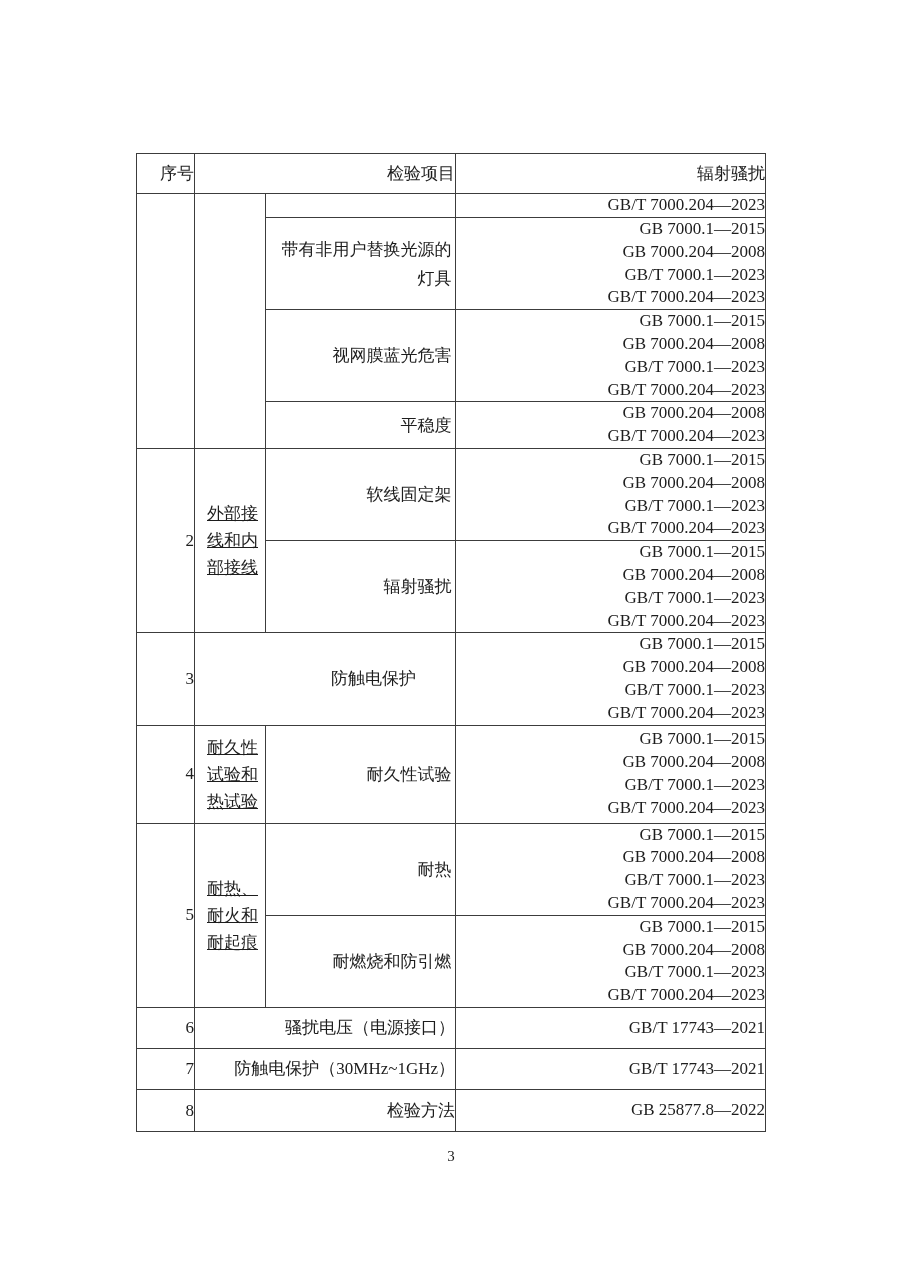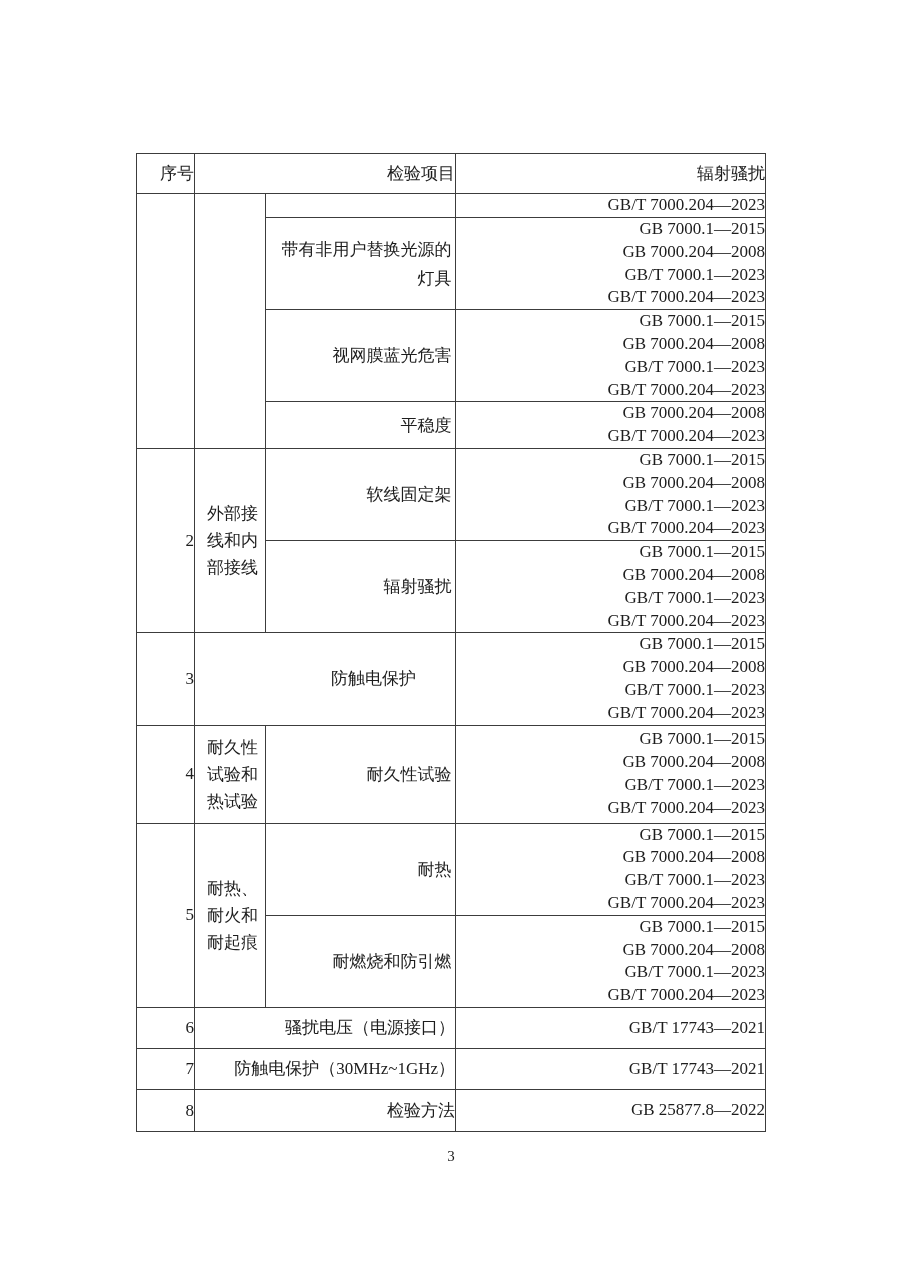--- a/index.html
+++ b/index.html
@@ -51,20 +51,21 @@
   .m { line-height: 22.8px; }           
   .item-wrap {
     max-width: 182px;
     margin: 8px auto;
     line-height: 29px;
   }
   .cat-wrap {
     width: 56px;
     margin: 8px auto;
     line-height: 27px;
+    text-decoration: underline;
   }
   .page-num {
     position: absolute;
     left: 136px;
     width: 630px;
     top: 1148px;
     text-align: center;
     font-size: 15px;
     color: #1d1d1d;
   }

